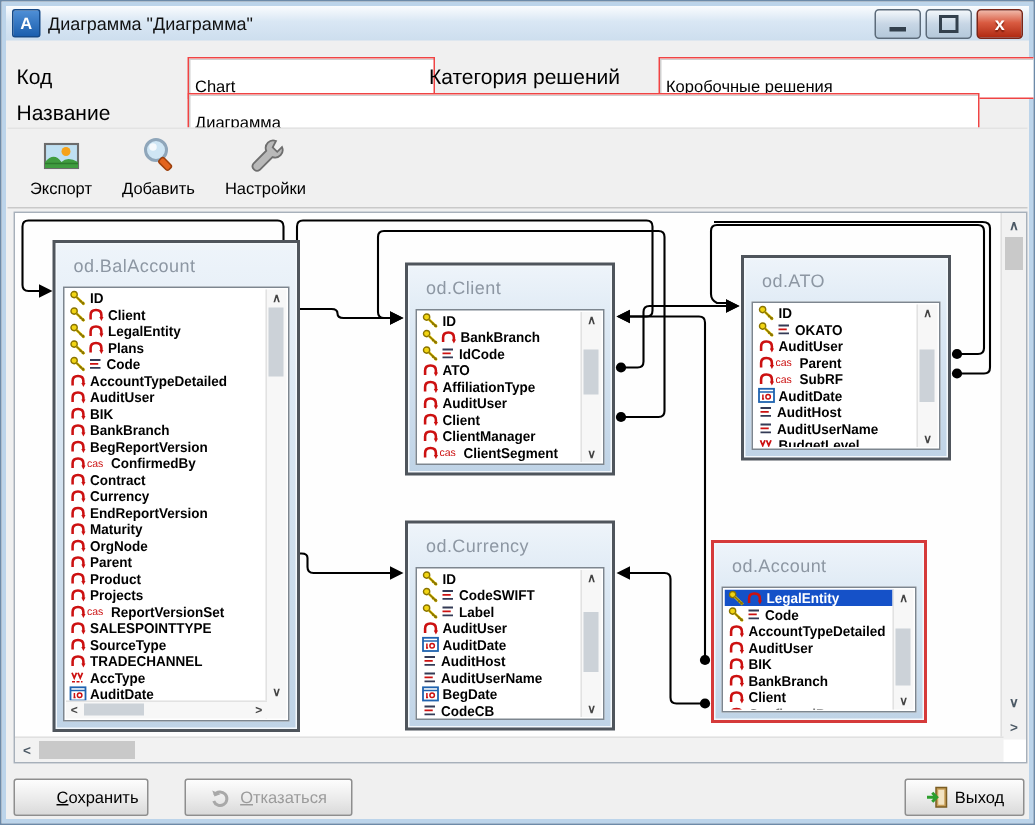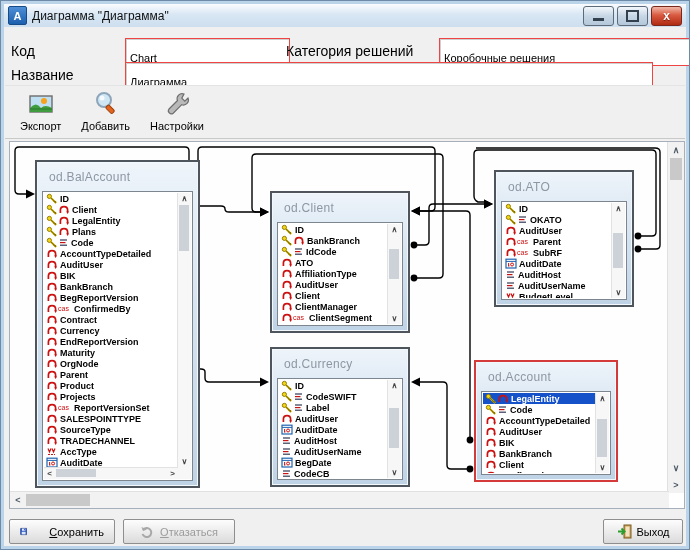--- a/index.html
+++ b/index.html
@@ -431,21 +431,21 @@
               <div class="t" style="top: 12px; height: 46px;"></div>
               <div class="a" style="bottom: 12px;">∨</div>
             </div>
             <div class="hsb">
               <div class="a" style="left: 0px;">&lt;</div>
               <div class="t" style="left: 12px; width: 40px;"></div>
               <div class="a" style="right: 0px;">&gt;</div>
             </div>
           </div>
         </div>
-        <div class="entity" style="left: 260px; top: 49px; width: 140px; height: 142px;">
+        <div class="entity" style="left: 260px; top: 33px; width: 140px; height: 142px;">
           <div class="etitle">od.Client</div>
           <div class="elist">
             <div class="erows">
               <div class="erow">
                 <span class="icwrap">
                   <svg width="12" height="11" viewBox="0 0 12 11">
                     <g stroke="#8a7400" stroke-width="0.9" fill="#f2d513">
                       <circle cx="3.4" cy="3.4" r="2.1"></circle>
                       <path d="M5,5 L10.2,10" stroke-width="1.8" stroke="#f2d513"></path>
                       <path d="M5,5 L10.2,10 M8.6,9.8 l1.4,-1.4 M7.2,8.4 l1.1,-1.1" stroke="#8a7400" stroke-width="1.1" fill="none"></path>
@@ -887,21 +887,21 @@
       <div class="sb-thumb" style="left:2px;width:12px;top:16px;height:22px;"></div>
       <div class="sb-arrow" style="bottom:17px;">∨</div>
       <div class="sb-arrow" style="bottom:0;">&gt;</div>
     </div>
     <div class="hsb-canvas">
       <div class="sb-arrow" style="left:0;top:0;">&lt;</div>
       <div class="sb-thumb" style="top:2px;height:12px;left:16px;width:64px;"></div>
     </div>
   </div>
 
-  <div class="footer-btn" id="save-btn" style="left:8px;top:518px;width:106px;gap:22px;">
+  <div class="footer-btn" id="save-btn" style="left:8px;top:518px;width:90px;gap:22px;">
     <svg width="15" height="15" viewBox="0 0 15 15">
       <rect x="1" y="1" width="13" height="13" rx="1" fill="#2a56c6" stroke="#17306e"></rect>
       <rect x="4" y="1.5" width="7" height="4.5" fill="#e8eef8"></rect>
       <rect x="8" y="2" width="2" height="3" fill="#2a56c6"></rect>
       <rect x="3.5" y="8" width="8" height="5.5" fill="#dbe4f5"></rect>
     </svg>
     <span id="save-label"><u>С</u>охранить</span>
   </div>
   <div class="footer-btn disabled" id="discard-btn" style="left:122px;top:518px;width:112px;">
     <svg width="15" height="15" viewBox="0 0 15 15">

